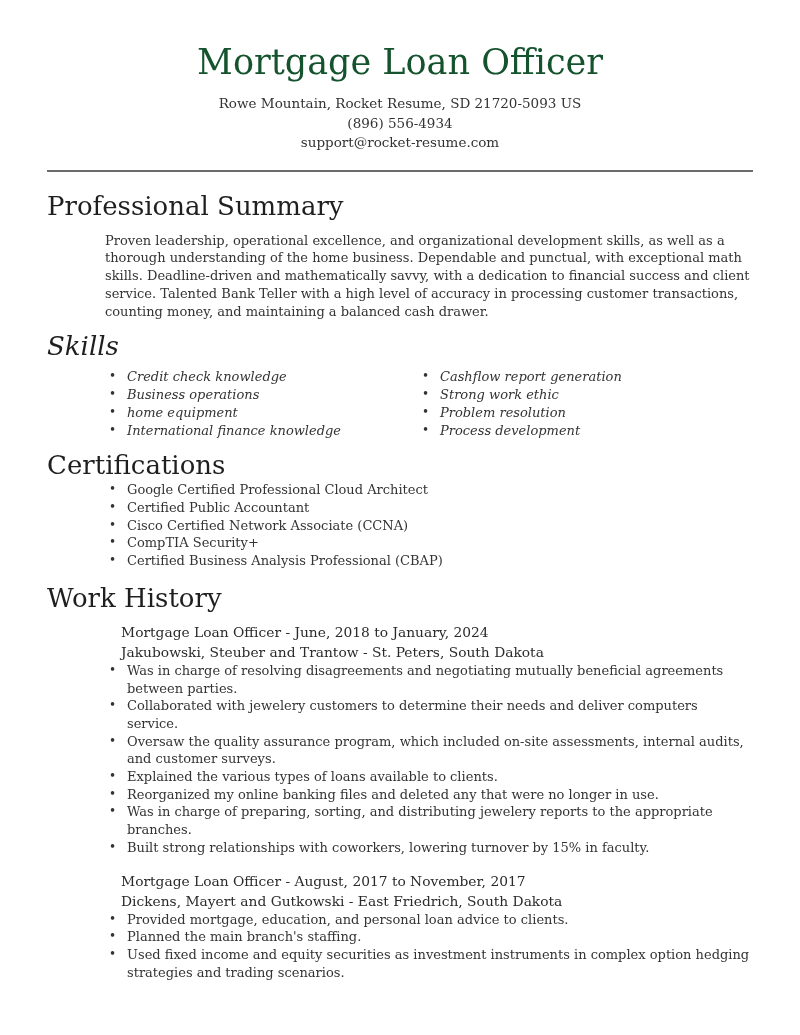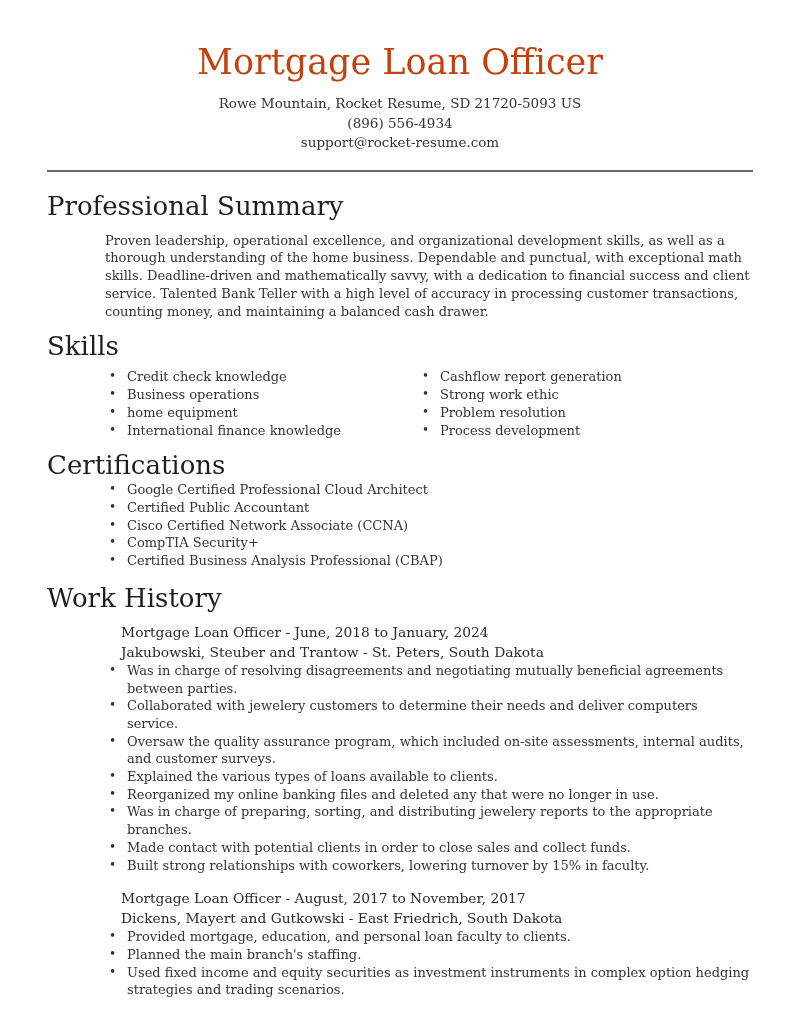--- a/index.html
+++ b/index.html
@@ -5,21 +5,21 @@
   html, body { margin: 0; padding: 0; background: #ffffff; }
   body {
     width: 800px; height: 1035px; overflow: hidden;
     font-family: "DejaVu Serif", "Liberation Serif", serif;
     color: #222222;
   }
   .page { position: relative; padding: 0 47px; }
   .header { text-align: center; padding-top: 40px; }
   .name {
     font-size: 35px; font-weight: normal; margin: 0; line-height: 44px;
-    color: #c2410c; letter-spacing: 0px;
+    color: #14532d; letter-spacing: 0px;
   }
   .contact { font-size: 13.5px; line-height: 19.5px; color: #333; }
   .contact-block { margin-top: 10px; }
   .divider { border: none; border-top: 2px solid #6b6b6b; margin: 17px 0 0 0; }
   h2 {
     font-size: 26px; font-weight: normal; margin: 0; line-height: 32px;
     color: #1f1f1f;
   }
   .section { margin-top: 18px; }
   .summary {
@@ -59,21 +59,21 @@
     </div>
   </div>
 
   <hr class="divider">
 
   <div class="section" style="margin-top:18px;">
     <h2>Professional Summary</h2>
     <p class="summary">Proven leadership, operational excellence, and organizational development skills, as well as a thorough understanding of the home business. Dependable and punctual, with exceptional math skills. Deadline-driven and mathematically savvy, with a dedication to financial success and client service. Talented Bank Teller with a high level of accuracy in processing customer transactions, counting money, and maintaining a balanced cash drawer.</p>
   </div>
 
-  <div class="section" style="margin-top:10px;">
+  <div class="section" style="margin-top:10px;font-style:italic;">
     <h2>Skills</h2>
     <div class="skills-wrap">
       <ul class="bullets">
         <li>Credit check knowledge</li>
         <li>Business operations</li>
         <li>home equipment</li>
         <li>International finance knowledge</li>
       </ul>
       <ul class="bullets" style="padding-left:0;">
         <li>Cashflow report generation</li>
@@ -101,30 +101,29 @@
     <div class="job">
       <div class="job-title">Mortgage Loan Officer - June, 2018 to January, 2024</div>
       <div class="job-company">Jakubowski, Steuber and Trantow - St. Peters, South Dakota</div>
       <ul class="bullets job-bullets">
         <li>Was in charge of resolving disagreements and negotiating mutually beneficial agreements between parties.</li>
         <li>Collaborated with jewelery customers to determine their needs and deliver computers service.</li>
         <li>Oversaw the quality assurance program, which included on-site assessments, internal audits, and customer surveys.</li>
         <li>Explained the various types of loans available to clients.</li>
         <li>Reorganized my online banking files and deleted any that were no longer in use.</li>
         <li>Was in charge of preparing, sorting, and distributing jewelery reports to the appropriate branches.</li>
-        <li>Made contact with potential clients in order to close sales and collect funds.</li>
         <li>Built strong relationships with coworkers, lowering turnover by 15% in faculty.</li>
       </ul>
     </div>
 
     <div class="job">
       <div class="job-title">Mortgage Loan Officer - August, 2017 to November, 2017</div>
       <div class="job-company">Dickens, Mayert and Gutkowski - East Friedrich, South Dakota</div>
       <ul class="bullets job-bullets">
-        <li>Provided mortgage, education, and personal loan faculty to clients.</li>
+        <li>Provided mortgage, education, and personal loan advice to clients.</li>
         <li>Planned the main branch's staffing.</li>
         <li>Used fixed income and equity securities as investment instruments in complex option hedging strategies and trading scenarios.</li>
 
       </ul>
     </div>
   </div>
 
 </div>
 
 </body></html>

